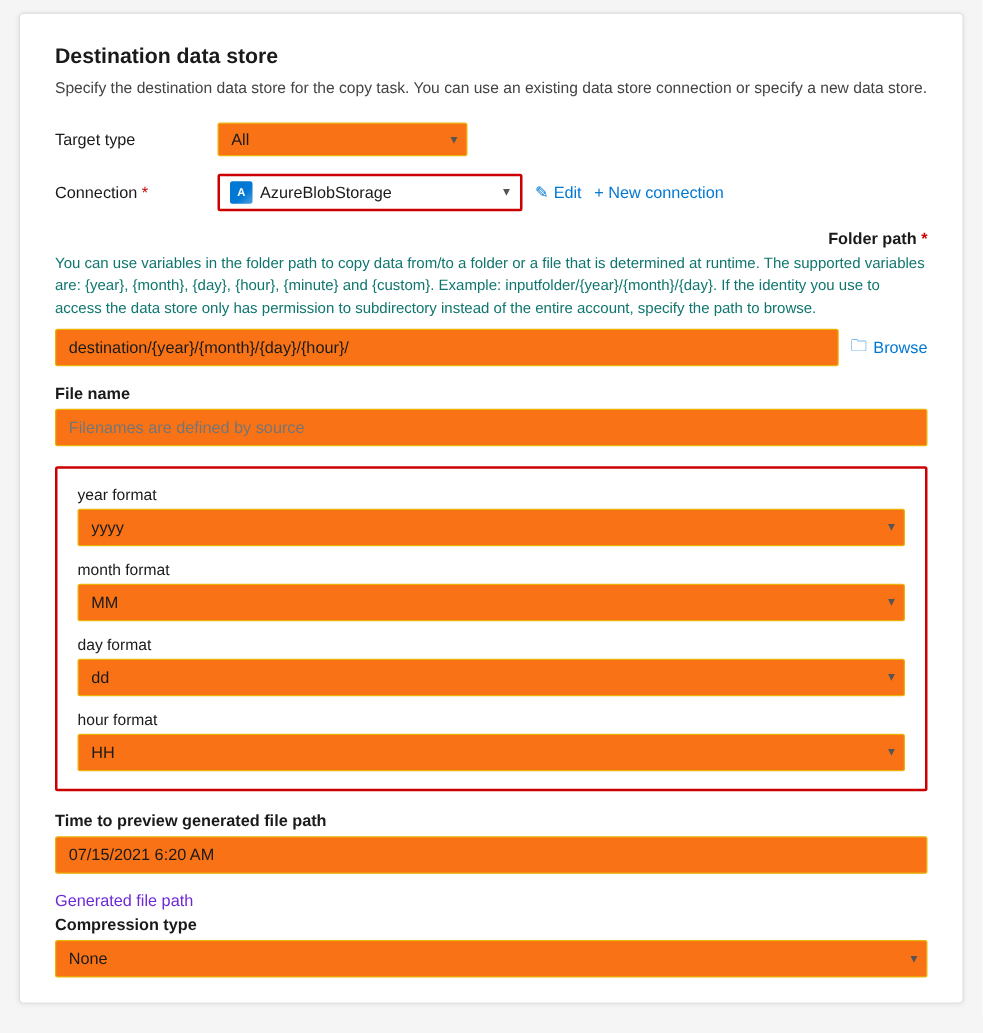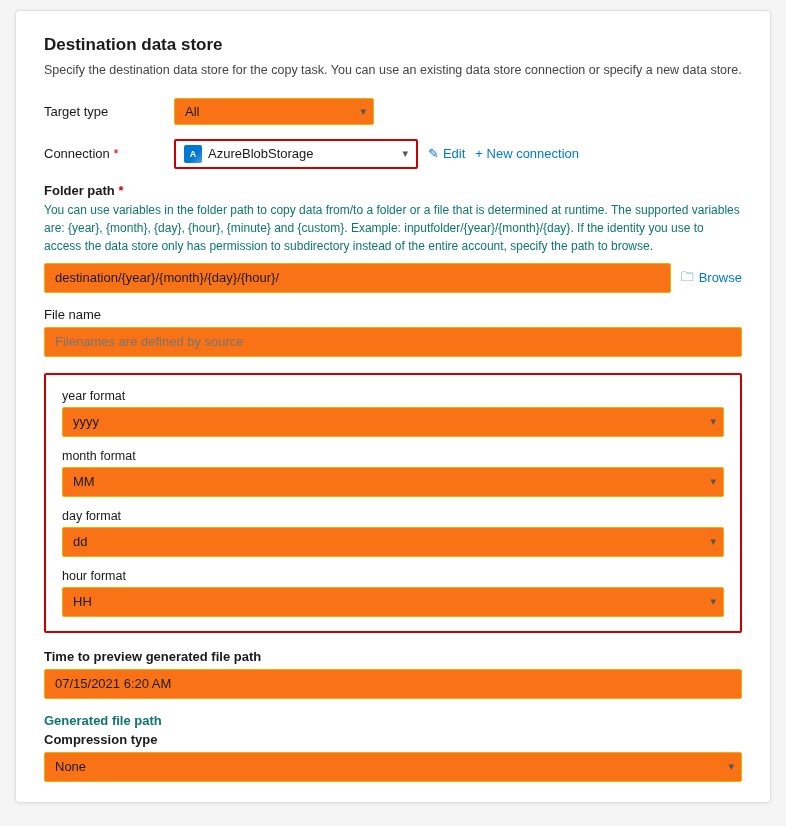--- a/index.html
+++ b/index.html
@@ -127,20 +127,21 @@
       align-items: center;
       gap: 4px;
       text-decoration: none;
       white-space: nowrap;
     }
     .section-label {
       font-size: 13px;
       font-weight: 600;
       color: #1a1a1a;
       margin-bottom: 3px;
+      text-align: right;
     }
     .section-desc {
       font-size: 12px;
       color: #0f766e;
       margin-bottom: 8px;
       line-height: 1.5;
     }
     .folder-path-row {
       display: flex;
       align-items: center;
@@ -155,21 +156,21 @@
       display: flex;
       align-items: center;
       gap: 5px;
       color: #0078d4;
       font-size: 13px;
       cursor: pointer;
       white-space: nowrap;
     }
     .file-name-label {
       font-size: 13px;
-      font-weight: 400;
+      font-weight: 700;
       color: #1a1a1a;
       margin-bottom: 5px;
     }
     .file-name-input {
       width: 100%;
       height: 30px;
       background: #f3f3f3;
       color: #888;
       margin-bottom: 16px;
     }
@@ -202,22 +203,22 @@
       font-weight: 600;
       color: #1a1a1a;
       margin-bottom: 5px;
     }
     .preview-input {
       width: 100%;
       height: 30px;
     }
     .generated-label {
       font-size: 13px;
-      font-weight: 700;
-      color: #0f766e;
+      font-weight: 400;
+      color: #6d28d9;
       margin-bottom: 4px;
     }
     .generated-path {
       font-size: 13px;
       color: #0078d4;
       margin-bottom: 16px;
     }
     .compression-label {
       font-size: 13px;
       font-weight: 600;

